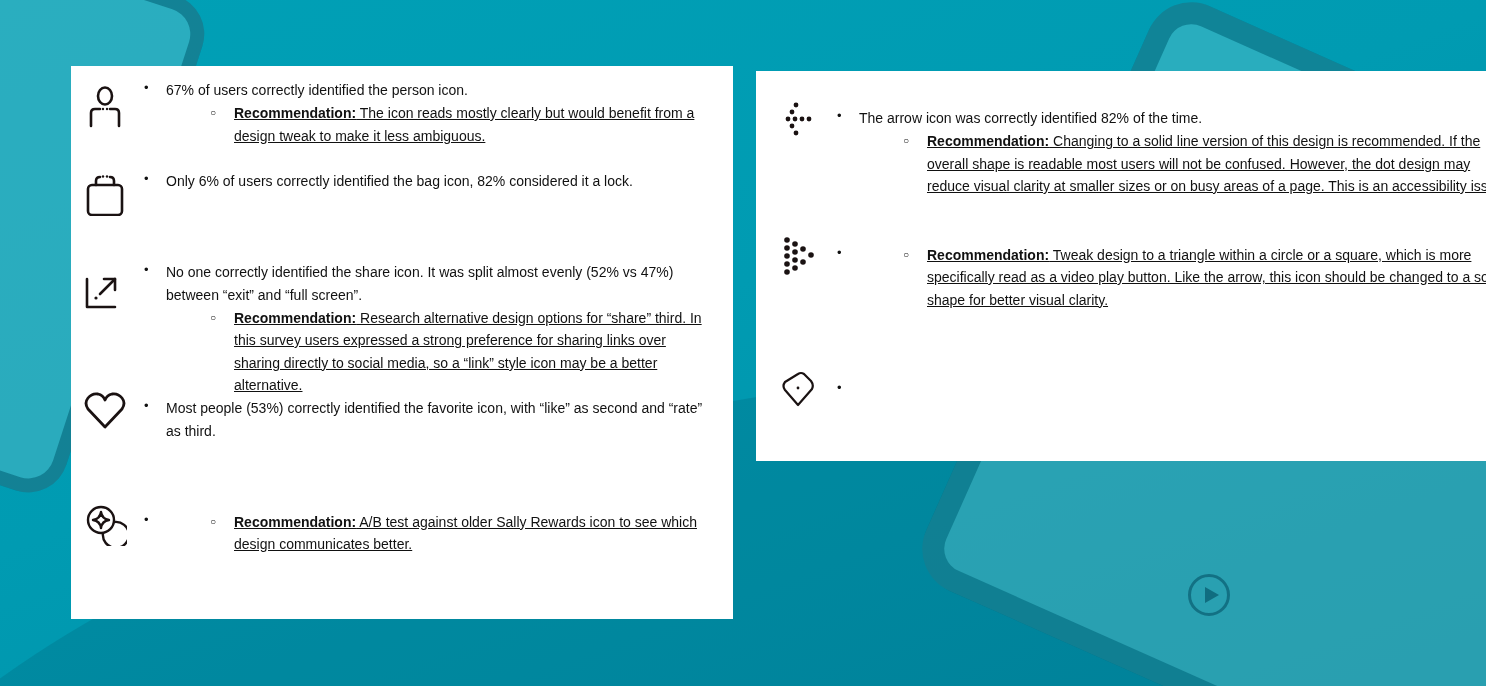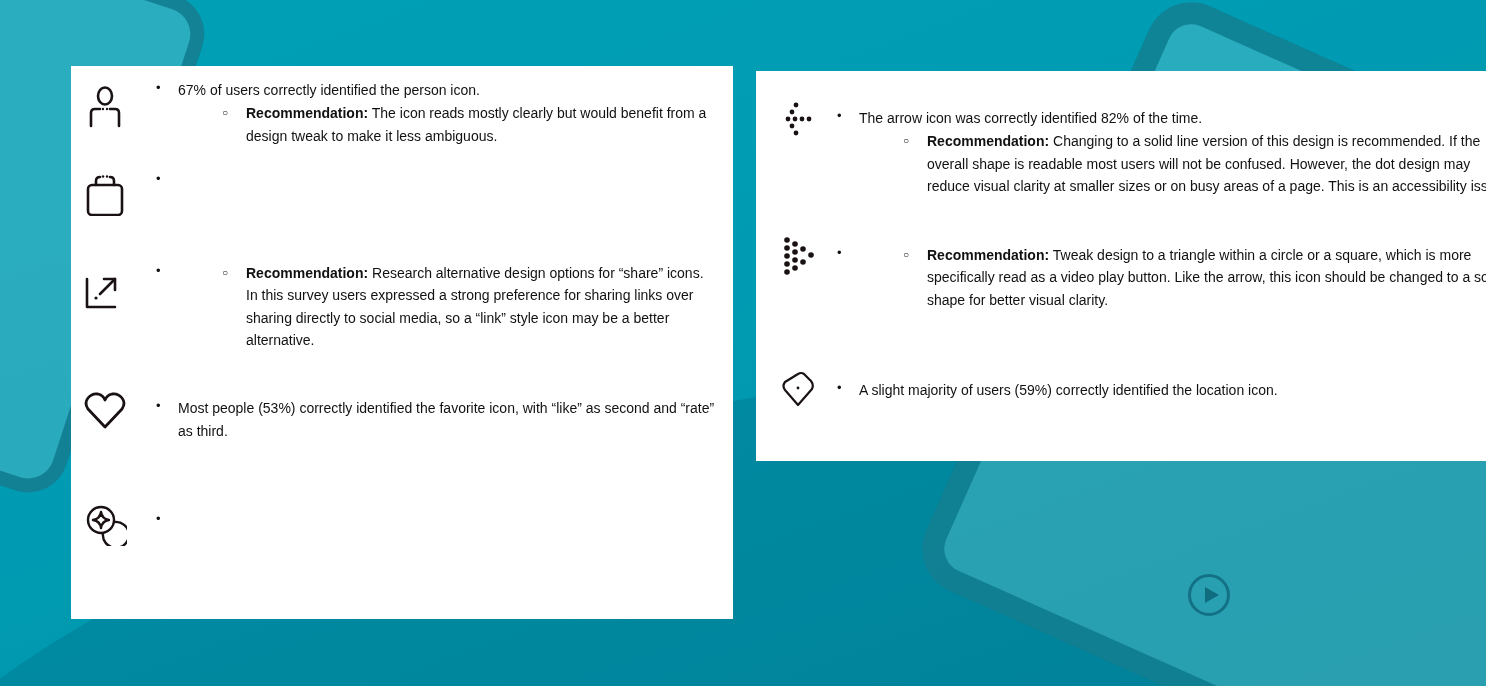--- a/index.html
+++ b/index.html
@@ -51,30 +51,30 @@
     }
     .panel-left  { left: 71px;  top: 66px; width: 662px; height: 553px; }
     .panel-right { left: 756px; top: 71px; width: 772px; height: 390px; }
 
     .finding { position: absolute; left: 0; right: 0; }
     .finding .icon {
       position: absolute; left: 12px; width: 44px; height: 44px;
     }
     .finding .icon svg { width: 44px; height: 44px; display: block; }
     .finding ul.level1 {
-      position: absolute; left: 84px; right: 18px; top: 0;
+      position: absolute; left: 72px; right: 18px; top: 0;
       list-style: none;
       font-size: 14px; line-height: 22.5px;
     }
     .level1 > li { position: relative; padding-left: 23px; }
     .level1 > li::before {
       content: "\2022"; position: absolute; left: 1px; top: -2px; font-size: 13px;
     }
     ul.level2 { list-style: none; margin-top: 0.5px; }
-    .level2 > li { position: relative; padding-left: 68px; }
+    .level2 > li { position: relative; padding-left: 68px; text-decoration: underline; }
     .level2 > li::before {
       content: "\25CB"; position: absolute; left: 44px; top: 0; font-size: 10px;
     }
     .rec-label { font-weight: bold; }
 
     
     .f-person  { top: 13px; }
     .f-bag     { top: 104px; }
     .f-share   { top: 195px; }
     .f-heart   { top: 331px; }
@@ -132,37 +132,39 @@
       <svg viewBox="0 0 44 44" fill="none" stroke="#1a1212" stroke-width="2.6" stroke-linecap="round" stroke-linejoin="round">
         <rect x="5" y="13" width="34" height="30" rx="4"></rect>
         <path d="M13 13 V9 Q13 5 17 5"></path>
         <path d="M27 5 Q31 5 31 9 V13"></path>
         <circle cx="20" cy="4.5" r="1.2" fill="#1a1212" stroke="none"></circle>
         <circle cx="24" cy="4.5" r="1.2" fill="#1a1212" stroke="none"></circle>
       </svg>
     </span>
     <ul class="level1">
       <li>
+        <span>Only 6% of users correctly identified the bag icon, 82% considered it a lock.</span>
       </li>
     </ul>
   </div>
 
   <div class="finding f-share">
     <span class="icon">
       <svg viewBox="0 0 44 44" fill="none" stroke="#1a1212" stroke-width="2.6" stroke-linecap="round" stroke-linejoin="round">
         <path d="M4 10 V38 H32"></path>
         <path d="M17 25 L32 10"></path>
         <path d="M21 10 H32 V21"></path>
         <circle cx="13" cy="29" r="1.6" fill="#1a1212" stroke="none"></circle>
       </svg>
     </span>
     <ul class="level1">
       <li>
-        <ul class="level2">
-          <li><span class="rec-label">Recommendation:</span><span> Research alternative design options for “share” icons. In this survey users expressed a strong preference for sharing links over sharing directly to social media, so a “link” style icon may be a better alternative.</span></li>
+        <span>No one correctly identified the share icon. It was split almost evenly (52% vs 47%) between “exit” and “full screen”.</span>
+        <ul class="level2">
+          <li><span class="rec-label">Recommendation:</span><span> Research alternative design options for “share” third. In this survey users expressed a strong preference for sharing links over sharing directly to social media, so a “link” style icon may be a better alternative.</span></li>
         </ul>
       </li>
     </ul>
   </div>
 
   <div class="finding f-heart">
     <span class="icon">
       <svg viewBox="0 0 44 44" fill="none" stroke="#1a1212" stroke-width="2.8" stroke-linejoin="round">
         <path d="M22 38 L5 20 Q1 14 5 9 Q9 4 15 5 Q20 6 22 11 Q24 6 29 5 Q35 4 39 9 Q43 14 39 20 Z"></path>
       </svg>
@@ -177,20 +179,23 @@
   <div class="finding f-rewards">
     <span class="icon">
       <svg viewBox="0 0 44 44" fill="none" stroke="#1a1212" stroke-width="2.4" stroke-linejoin="round">
         <circle cx="18" cy="18" r="13"></circle>
         <path d="M20 31 A13 13 0 1 0 31 20"></path>
         <path d="M18 10 Q19 17 26 18 Q19 19 18 26 Q17 19 10 18 Q17 17 18 10 Z"></path>
       </svg>
     </span>
     <ul class="level1">
       <li>
+        <ul class="level2">
+          <li><span class="rec-label">Recommendation:</span><span> A/B test against older Sally Rewards icon to see which design communicates better.</span></li>
+        </ul>
       </li>
     </ul>
   </div>
 </div>
 
 <div class="panel panel-right">
 
   <div class="finding f-arrow">
     <span class="icon">
       <svg viewBox="0 0 44 44" fill="#1a1212">
@@ -242,17 +247,16 @@
 
   <div class="finding f-location">
     <span class="icon">
       <svg viewBox="0 0 44 44" fill="none" stroke="#1a1212" stroke-width="2.2" stroke-linejoin="round">
         <path d="M16 3 Q19 1 22 3 L29 10 Q32 14 30 18 L16 34 L3 19 Q0 15 3 11 Z"></path>
         <circle cx="16" cy="17" r="1.4" fill="#1a1212" stroke="none"></circle>
       </svg>
     </span>
     <ul class="level1">
       <li>
-        <span>A slight majority of users (59%) correctly identified the location icon.</span>
       </li>
     </ul>
   </div>
 </div>
 
 </body></html>

